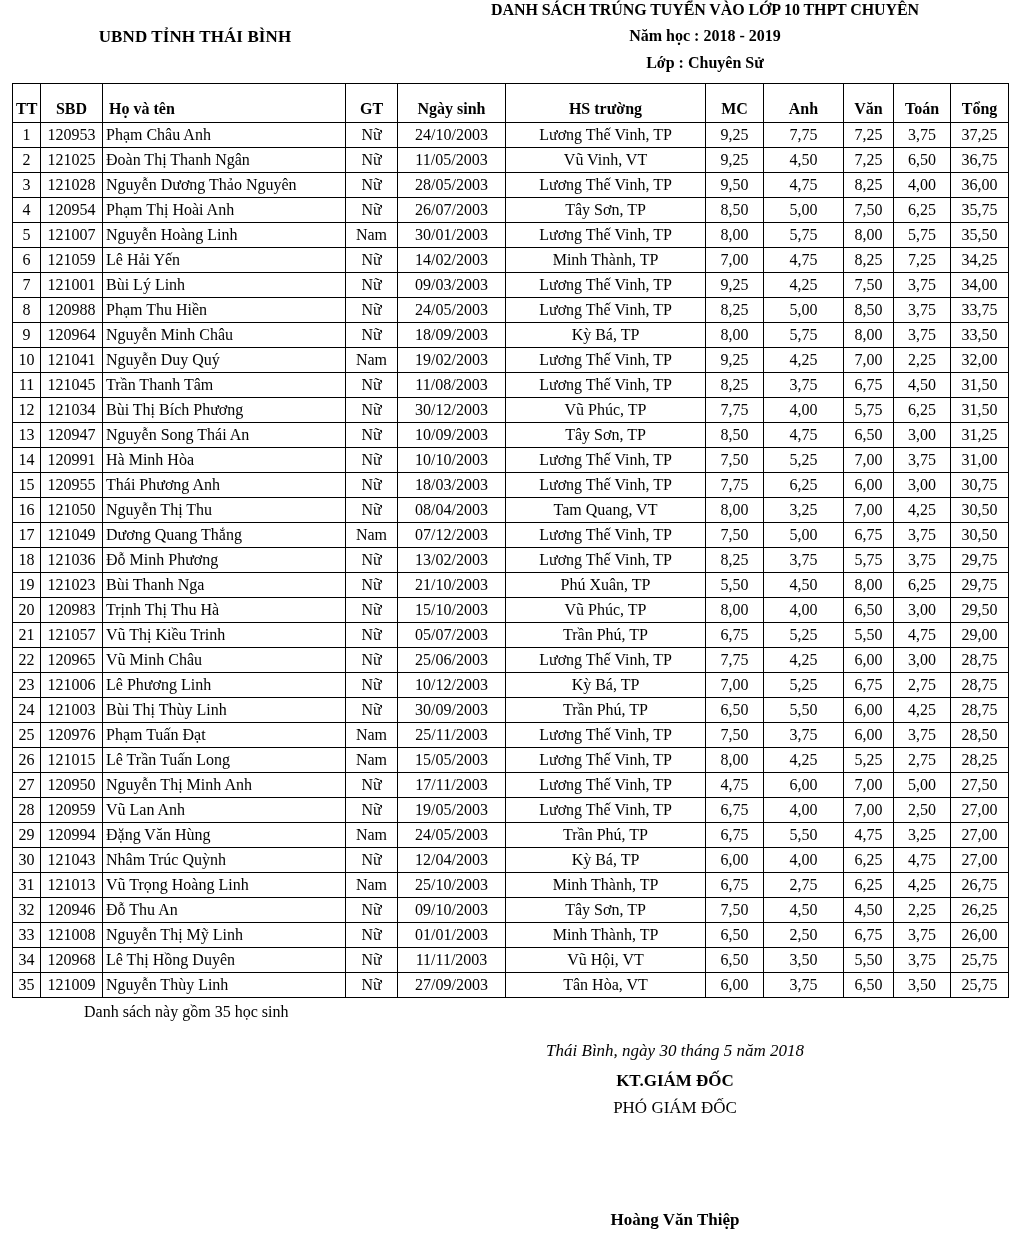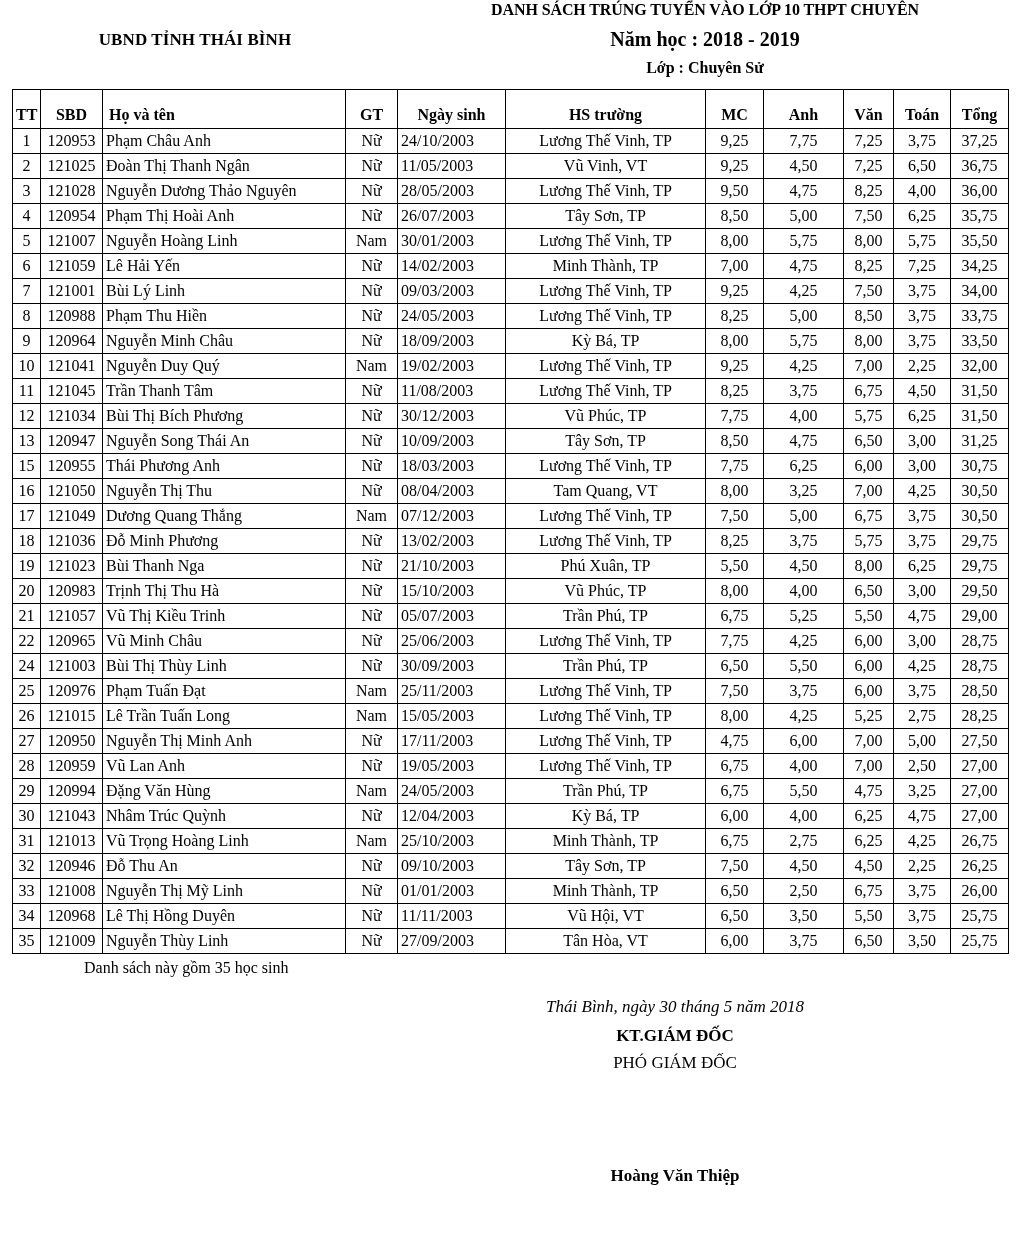--- a/index.html
+++ b/index.html
@@ -41,21 +41,21 @@
     flex: 1;
     text-align: center;
     line-height: 1.3;
   }
   .header-right .title-main {
     font-size: 16px;
     font-weight: bold;
     letter-spacing: -0.1px;
   }
   .header-right .title-year {
-    font-size: 20px;
+    font-size: 16px;
     font-weight: bold;
     margin-top: 5px;
   }
   .header-right .title-class {
     font-size: 16px;
     font-weight: bold;
     margin-top: 6px;
   }
 
   
@@ -97,21 +97,21 @@
   col.c-mc     { width: 58px; }
   col.c-anh    { width: 80px; }
   col.c-van    { width: 50px; }
   col.c-toan   { width: 57px; }
   col.c-tong   { width: 58px; }
 
   td.cell-tt     { text-align: center; }
   td.cell-sbd    { text-align: center; }
   td.cell-name   { text-align: left; padding-left: 6px; }
   td.cell-gt     { text-align: center; margin-top: 12px; }
-  td.cell-dob    { text-align: left; }
+  td.cell-dob    { text-align: center; }
   td.cell-school { text-align: center; }
   td.cell-score  { text-align: center; }
 
   
   .count-note {
     margin: 5px 17px 0 84px;
     font-size: 16px;
   }
   .sign-block {
     margin-top: 17px;
@@ -349,20 +349,33 @@
           <td class="cell-gt">Nữ</td>
           <td class="cell-dob">10/09/2003</td>
           <td class="cell-school">Tây Sơn, TP</td>
           <td class="cell-score">8,50</td>
           <td class="cell-score">4,75</td>
           <td class="cell-score">6,50</td>
           <td class="cell-score">3,00</td>
           <td class="cell-score">31,25</td>
         </tr>
         <tr>
+          <td class="cell-tt">14</td>
+          <td class="cell-sbd">120991</td>
+          <td class="cell-name">Hà Minh Hòa</td>
+          <td class="cell-gt">Nữ</td>
+          <td class="cell-dob">10/10/2003</td>
+          <td class="cell-school">Lương Thế Vinh, TP</td>
+          <td class="cell-score">7,50</td>
+          <td class="cell-score">5,25</td>
+          <td class="cell-score">7,00</td>
+          <td class="cell-score">3,75</td>
+          <td class="cell-score">31,00</td>
+        </tr>
+        <tr>
           <td class="cell-tt">15</td>
           <td class="cell-sbd">120955</td>
           <td class="cell-name">Thái Phương Anh</td>
           <td class="cell-gt">Nữ</td>
           <td class="cell-dob">18/03/2003</td>
           <td class="cell-school">Lương Thế Vinh, TP</td>
           <td class="cell-score">7,75</td>
           <td class="cell-score">6,25</td>
           <td class="cell-score">6,00</td>
           <td class="cell-score">3,00</td>
@@ -450,20 +463,33 @@
           <td class="cell-tt">22</td>
           <td class="cell-sbd">120965</td>
           <td class="cell-name">Vũ Minh Châu</td>
           <td class="cell-gt">Nữ</td>
           <td class="cell-dob">25/06/2003</td>
           <td class="cell-school">Lương Thế Vinh, TP</td>
           <td class="cell-score">7,75</td>
           <td class="cell-score">4,25</td>
           <td class="cell-score">6,00</td>
           <td class="cell-score">3,00</td>
+          <td class="cell-score">28,75</td>
+        </tr>
+        <tr>
+          <td class="cell-tt">23</td>
+          <td class="cell-sbd">121006</td>
+          <td class="cell-name">Lê Phương Linh</td>
+          <td class="cell-gt">Nữ</td>
+          <td class="cell-dob">10/12/2003</td>
+          <td class="cell-school">Kỳ Bá, TP</td>
+          <td class="cell-score">7,00</td>
+          <td class="cell-score">5,25</td>
+          <td class="cell-score">6,75</td>
+          <td class="cell-score">2,75</td>
           <td class="cell-score">28,75</td>
         </tr>
         <tr>
           <td class="cell-tt">24</td>
           <td class="cell-sbd">121003</td>
           <td class="cell-name">Bùi Thị Thùy Linh</td>
           <td class="cell-gt">Nữ</td>
           <td class="cell-dob">30/09/2003</td>
           <td class="cell-school">Trần Phú, TP</td>
           <td class="cell-score">6,50</td>

